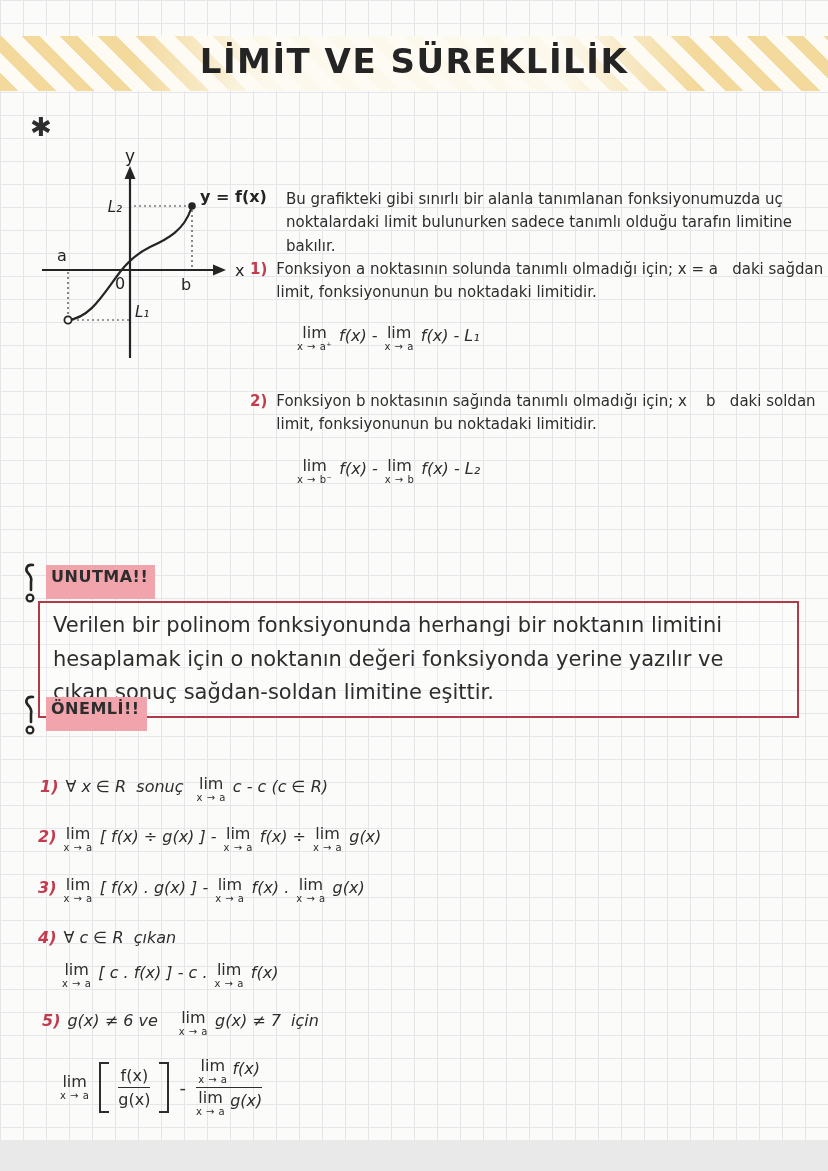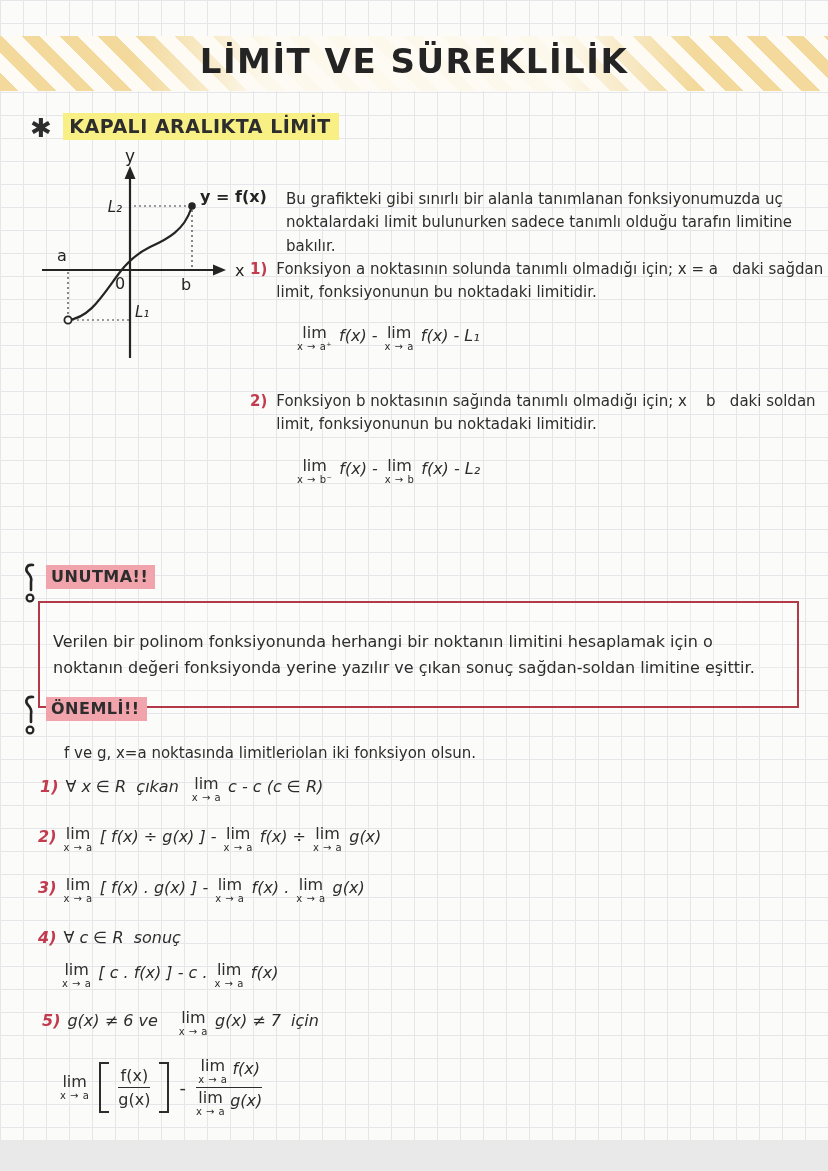--- a/index.html
+++ b/index.html
@@ -23,40 +23,40 @@
   .tape::after{
     content:"";position:absolute;inset:0;
     background:linear-gradient(90deg,rgba(253,251,243,0) 16%,rgba(253,251,243,.92) 32%,rgba(253,251,243,.92) 68%,rgba(253,251,243,0) 84%);
   }
   .title{
     position:absolute;top:41px;left:0;width:828px;text-align:center;
     font-size:34px;font-weight:bold;letter-spacing:1.5px;z-index:3;color:#242424;
   }
 
   .hl-y{background:#f8ef85;padding:2px 8px 3px 6px;}
-  .hl-p{background:#f2a4ac;padding:2px 7px 3px 5px;font-weight:bold;font-size:16px;letter-spacing:.5px;}
+  .hl-p{background:#f2a4ac;padding:2px 7px 13px 5px;font-weight:bold;font-size:16px;letter-spacing:.5px;}
 
   .sec-head{top:113px;left:30px;display:flex;align-items:center;gap:11px;font-size:19px;font-weight:bold;letter-spacing:.5px;}
   .star{font-size:26px;line-height:1;font-weight:bold;transform:translateY(1px);}
 
   .para{font-size:15px;line-height:1.55;}
   .item{display:flex;gap:9px;font-size:15px;line-height:1.55;}
   .rnum{color:#c23b4e;font-weight:bold;flex:none;}
 
   
   .fr{display:flex;align-items:flex-start;gap:7px;font-size:16px;}
   .lim{display:inline-flex;flex-direction:column;align-items:center;line-height:1.05;flex:none;}
   .lim .l{font-size:16px;}
   .lim .s{font-size:10px;letter-spacing:.5px;}
   .tok{margin-top:1px;white-space:pre;font-style:italic;}
 
   
   .notebox{
-    border:2px solid #b23a48;padding:26px 13px;width:731px;
-    font-size:16px;line-height:1.6;background:rgba(255,255,255,.25);
+    border:2px solid #b23a48;padding:6px 13px;width:731px;
+    font-size:21px;line-height:1.6;background:rgba(255,255,255,.25);
   }
   .excl{width:22px;height:44px;}
 
   
   .bigfr{display:flex;align-items:center;gap:10px;font-size:16px;}
   .frac{display:inline-flex;flex-direction:column;align-items:center;}
   .frac .bar{align-self:stretch;border-top:1.6px solid #2d2d2d;margin:2px 0;}
   .brwrap{display:flex;align-items:stretch;}
   .br{width:8px;flex:none;}
   .br.lft{border-left:2.2px solid #2d2d2d;border-top:2.2px solid #2d2d2d;border-bottom:2.2px solid #2d2d2d;}
@@ -70,21 +70,20 @@
 </head>
 <body>
 
 <div class="page">
 
   <div class="tape"></div>
   <div class="title">LİMİT VE SÜREKLİLİK</div>
 
   <div class="abs sec-head">
     <span class="star">✱</span>
-    <span class="hl-y">KAPALI ARALIKTA LİMİT</span>
   </div>
 
   <svg class="abs" style="left:30px;top:148px;" width="270" height="222" viewBox="0 0 270 222">
 
     <g stroke="#3a3a3a" stroke-width="1.2" stroke-dasharray="2 3" fill="none">
       <line x1="38" y1="124" x2="38" y2="170"></line>
       <line x1="42" y1="172" x2="100" y2="172"></line>
       <line x1="104" y1="58" x2="158" y2="58"></line>
       <line x1="162" y1="62" x2="162" y2="120"></line>
     </g>
@@ -158,25 +157,24 @@
   <div class="abs notebox" style="left:38px;top:601px;">Verilen bir polinom fonksiyonunda herhangi bir noktanın limitini hesaplamak için o noktanın değeri fonksiyonda yerine yazılır ve çıkan sonuç sağdan-soldan limitine eşittir.</div>
 
   <svg class="abs excl" style="left:20px;top:694px;" viewBox="0 0 22 44">
     <path d="M13,3 C6,2 5,8 8,11 C10,13 12,16 11,20 L11,28" fill="none" stroke="#242424" stroke-width="2.6" stroke-linecap="round"></path>
     <circle cx="10" cy="36" r="3.4" fill="none" stroke="#242424" stroke-width="2.2"></circle>
   </svg>
   <div class="abs" style="left:46px;top:699px;">
     <span class="hl-p">ÖNEMLİ!!</span>
   </div>
 
-  <div class="abs para" style="left:64px;top:742px;width:700px;">f ve g, x=a noktasında limitleriolan iki fonksiyon olsun.</div>
 
   <div class="abs fr" style="left:40px;top:776px;">
     <span class="rnum tok">1)</span>
-    <span class="tok">∀ x ∈ R  çıkan</span>
+    <span class="tok">∀ x ∈ R  sonuç</span>
     <span class="lim" style="margin-left:6px;">
       <span class="l">lim</span>
       <span class="s">x → a</span>
     </span>
     <span class="tok">c - c (c ∈ R)</span>
   </div>
 
   <div class="abs fr" style="left:38px;top:826px;">
     <span class="rnum tok">2)</span>
     <span class="lim">
@@ -210,21 +208,21 @@
     <span class="tok">f(x) .</span>
     <span class="lim">
       <span class="l">lim</span>
       <span class="s">x → a</span>
     </span>
     <span class="tok">g(x)</span>
   </div>
 
   <div class="abs fr" style="left:38px;top:927px;">
     <span class="rnum tok">4)</span>
-    <span class="tok">∀ c ∈ R  sonuç</span>
+    <span class="tok">∀ c ∈ R  çıkan</span>
   </div>
   <div class="abs fr" style="left:62px;top:962px;">
     <span class="lim">
       <span class="l">lim</span>
       <span class="s">x → a</span>
     </span>
     <span class="tok">[ c . f(x) ] - c .</span>
     <span class="lim">
       <span class="l">lim</span>
       <span class="s">x → a</span>

